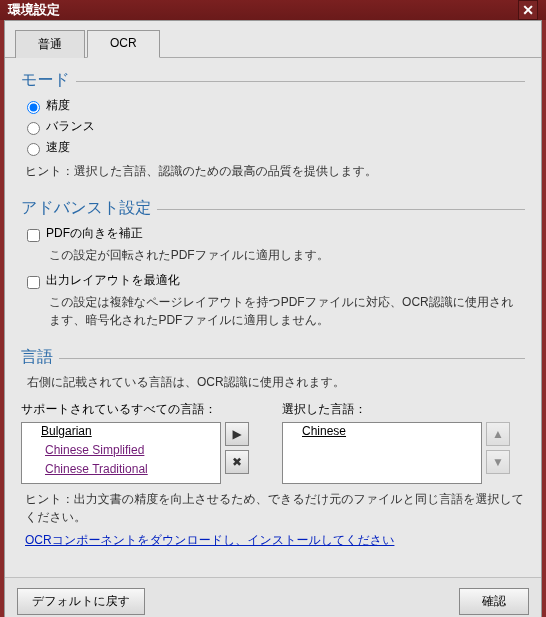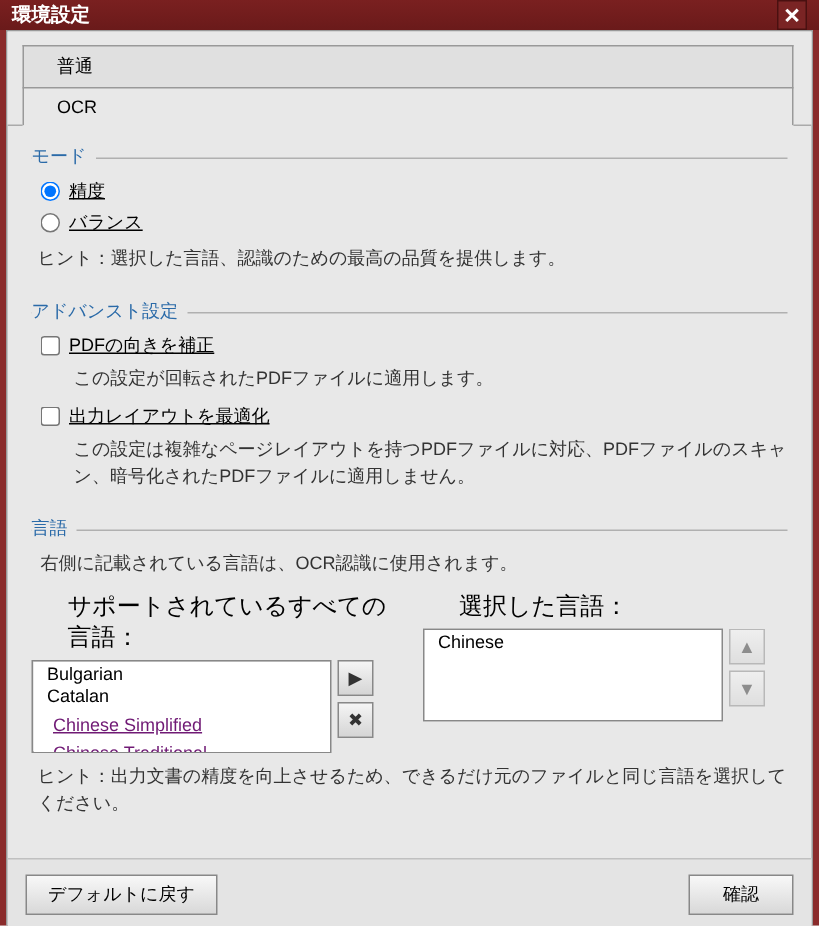--- a/index.html
+++ b/index.html
@@ -1,38 +1,38 @@
 <!DOCTYPE html>
 <html><head>
 <meta charset="utf-8">
 <style>
 * { box-sizing: border-box; margin: 0; padding: 0; }
 body { font-family: "MS Gothic","Meiryo",sans-serif; font-size: 12px; background: #8a2b2b; width: 546px; height: 617px; overflow: hidden; }
 .window { width: 546px; height: 522px; background: #8a2b2b; display: flex; flex-direction: column; }
 .titlebar { background: linear-gradient(#7a2020,#6a1a1a); height: 28px; display: flex; align-items: center; justify-content: space-between; padding: 0 8px; color: #fff; font-weight: bold; font-size: 13px; }
 .close-btn { width: 20px; height: 20px; background: #7a2424; border: 1px solid #4a1010; color: #fff; display: flex; align-items: center; justify-content: center; cursor: pointer; font-size: 14px; }
 .content { background: #e8e8e8; flex: 1; margin: 0 4px 4px 4px; display: flex; flex-direction: column; border: 1px solid #999; }
-.tabs { display: flex; padding: 8px 10px 0 10px; border-bottom: 1px solid #aaa; background: #e8e8e8; flex-direction: column; }
+.tabs { display: flex; padding: 8px 10px 0 10px; border-bottom: 1px solid #aaa; background: #e8e8e8; }
 .tab { padding: 5px 22px; background: #e0e0e0; border: 1px solid #999; border-bottom: none; margin-right: 2px; cursor: pointer; position: relative; top: 1px; font-size: 12px; }
 .tab.active { background: #e8e8e8; border-bottom: 1px solid #e8e8e8; }
 .panel { padding: 12px 16px 10px 16px; flex: 1; overflow: auto; }
 .group { margin-bottom: 18px; }
-.group-label { color: #2a6aa8; font-size: 12px; margin-bottom: 6px; position: relative; }
+.group-label { color: #2a6aa8; font-size: 16px; margin-bottom: 6px; position: relative; }
 .group-label::after { content: ""; position: absolute; left: 0; right: 0; top: 50%; border-top: 1px solid #b0b0b0; z-index: 0; }
 .group-label span { background: #e8e8e8; padding-right: 6px; position: relative; z-index: 1; }
-.radio-row, .check-row { display: flex; align-items: center; margin: 2px 0 4px 6px; text-decoration: underline; }
+.radio-row, .check-row { display: flex; align-items: flex-end; margin: 2px 0 4px 6px; }
 .radio-row input, .check-row input { margin-right: 6px; }
 .hint { margin: 6px 0 2px 4px; color: #333; font-size: 12px; line-height: 1.5; }
 .sub-desc { margin: 2px 0 8px 28px; color: #333; font-size: 12px; line-height: 1.5; }
 .lang-desc { margin: 4px 0 10px 6px; color: #333; }
 .lang-cols { display: flex; gap: 18px; }
 .lang-col { display: flex; flex-direction: column; flex: 1; }
-.lang-col-label { margin-bottom: 4px; font-size: 16px; margin-left: 24px; }
+.lang-col-label { margin-bottom: 4px; font-size: 12px; }
 .listwrap { display: flex; gap: 4px; }
-.listbox { width: 200px; height: 62px; background: #fff; border: 1px solid #888; overflow-y: scroll; padding: 1px 8px; font-size: 12px; }
+.listbox { width: 200px; height: 62px; background: #fff; border: 1px solid #888; overflow-y: scroll; padding: 1px 18px; font-size: 12px; text-decoration: underline; }
 .listbox .item { cursor: pointer; padding: 0 1px; white-space: nowrap; line-height: 1.25; }
 .listbox .item.link { color: #701a75; text-decoration: underline; text-align: right; }
 .side-btns { display: flex; flex-direction: column; gap: 4px; }
 .sq-btn { width: 24px; height: 24px; background: linear-gradient(#f5f5f5,#d5d5d5); border: 1px solid #888; cursor: pointer; display: flex; align-items: center; justify-content: center; font-size: 12px; color: #333; }
 .sq-btn.disabled { opacity: 0.5; cursor: default; }
 .link { color: #0020c0; text-decoration: underline; cursor: pointer; margin: 4px 0 0 4px; display: inline-block; }
 .footer { padding: 10px 12px; display: flex; border-top: 1px solid #c0c0c0; background: #e4e4e4; gap: 11px; }
 .footer .spacer { flex: 1; }
 .btn { padding: 4px 14px; background: linear-gradient(#f8f8f8,#d8d8d8); border: 1px solid #888; cursor: pointer; font-size: 12px; min-width: 70px; }
 </style>
@@ -56,47 +56,50 @@
       <div class="group">
         <div class="group-label"><span>モード</span></div>
         <label class="radio-row">
           <input type="radio" name="mode" checked="" style="">
           <span>精度</span>
         </label>
         <label class="radio-row">
           <input type="radio" name="mode" style="">
           <span>バランス</span>
         </label>
+        <label class="radio-row">
+          <input type="radio" name="mode" style="">
+          <span>速度</span>
+        </label>
         <div class="hint">ヒント：選択した言語、認識のための最高の品質を提供します。</div>
       </div>
 
       <div class="group">
         <div class="group-label"><span>アドバンスト設定</span></div>
         <label class="check-row">
           <input type="checkbox" style="">
           <span>PDFの向きを補正</span>
         </label>
         <div class="sub-desc">この設定が回転されたPDFファイルに適用します。</div>
         <label class="check-row">
           <input type="checkbox" style="">
           <span>出力レイアウトを最適化</span>
         </label>
-        <div class="sub-desc">この設定は複雑なページレイアウトを持つPDFファイルに対応、PDFファイルのスキャン、暗号化されたPDFファイルに適用しません。</div>
+        <div class="sub-desc">この設定は複雑なページレイアウトを持つPDFファイルに対応、OCR認識に使用されます、暗号化されたPDFファイルに適用しません。</div>
       </div>
 
       <div class="group">
         <div class="group-label"><span>言語</span></div>
         <div class="lang-desc">右側に記載されている言語は、OCR認識に使用されます。</div>
         <div class="lang-cols">
           <div class="lang-col">
             <div class="lang-col-label">サポートされているすべての言語：</div>
             <div class="listwrap">
               <div class="listbox">
                 <div class="item">Bulgarian</div>
-                <div class="item">Catalan</div>
                 <div class="item link">Chinese Simplified</div>
                 <div class="item link">Chinese Traditional</div>
               </div>
               <div class="side-btns">
                 <div class="sq-btn">
                     <span>▶</span>
                   </div>
                 <div class="sq-btn">
                     <span>✖</span>
                   </div>
@@ -116,20 +119,21 @@
                 <div class="sq-btn disabled">
                     <span>▼</span>
                   </div>
               </div>
             </div>
           </div>
         </div>
         <div class="hint">
           <span>ヒント：</span><span>出力文書の精度を向上させるため、できるだけ元のファイルと同じ言語を選択してください。</span>
         </div>
+        <a class="link">OCRコンポーネントをダウンロードし、インストールしてください</a>
       </div>
 
     </div>
     <div class="footer">
       <button class="btn">デフォルトに戻す</button>
       <div class="spacer"></div>
       <button class="btn">確認</button>
     </div>
   </div>
 </div>

